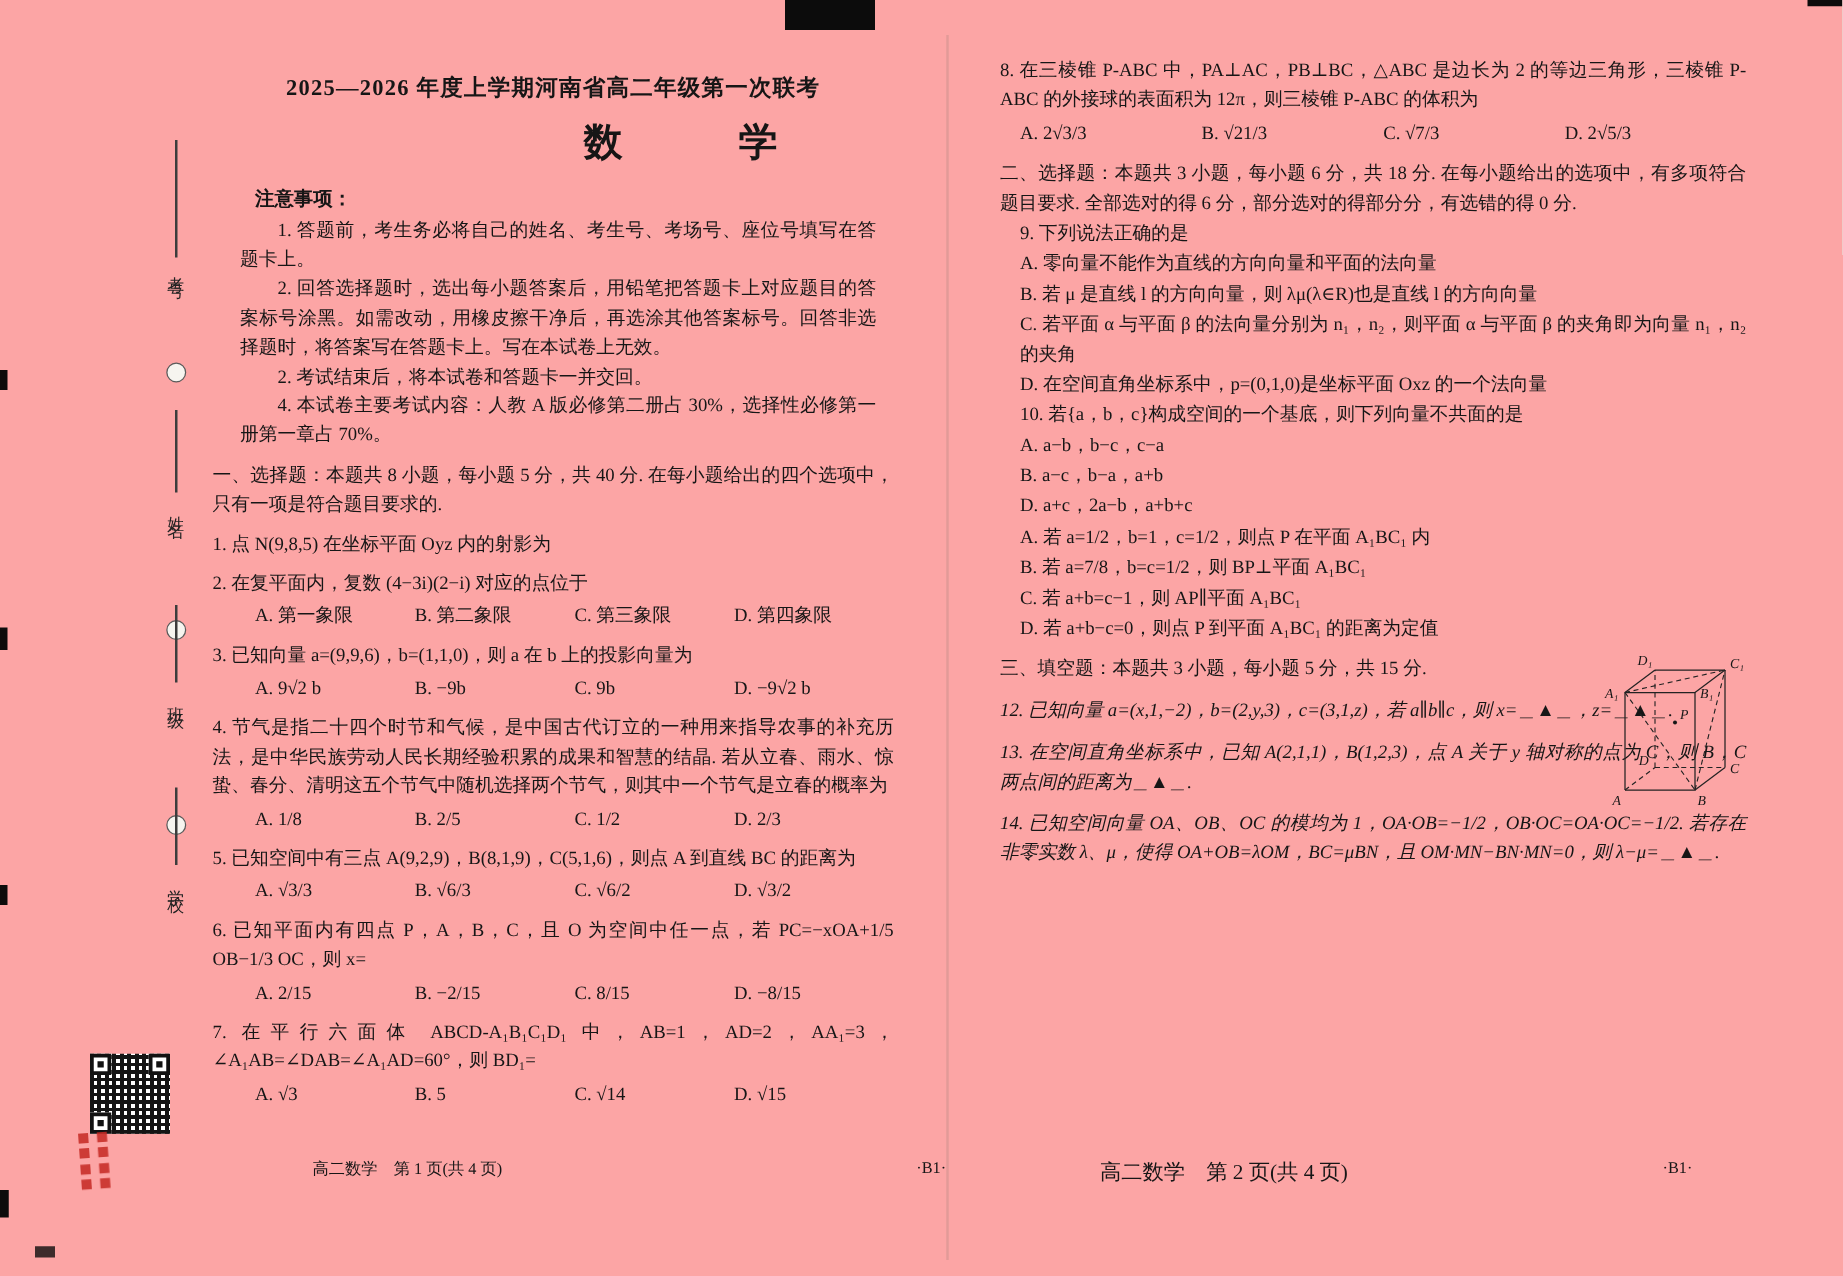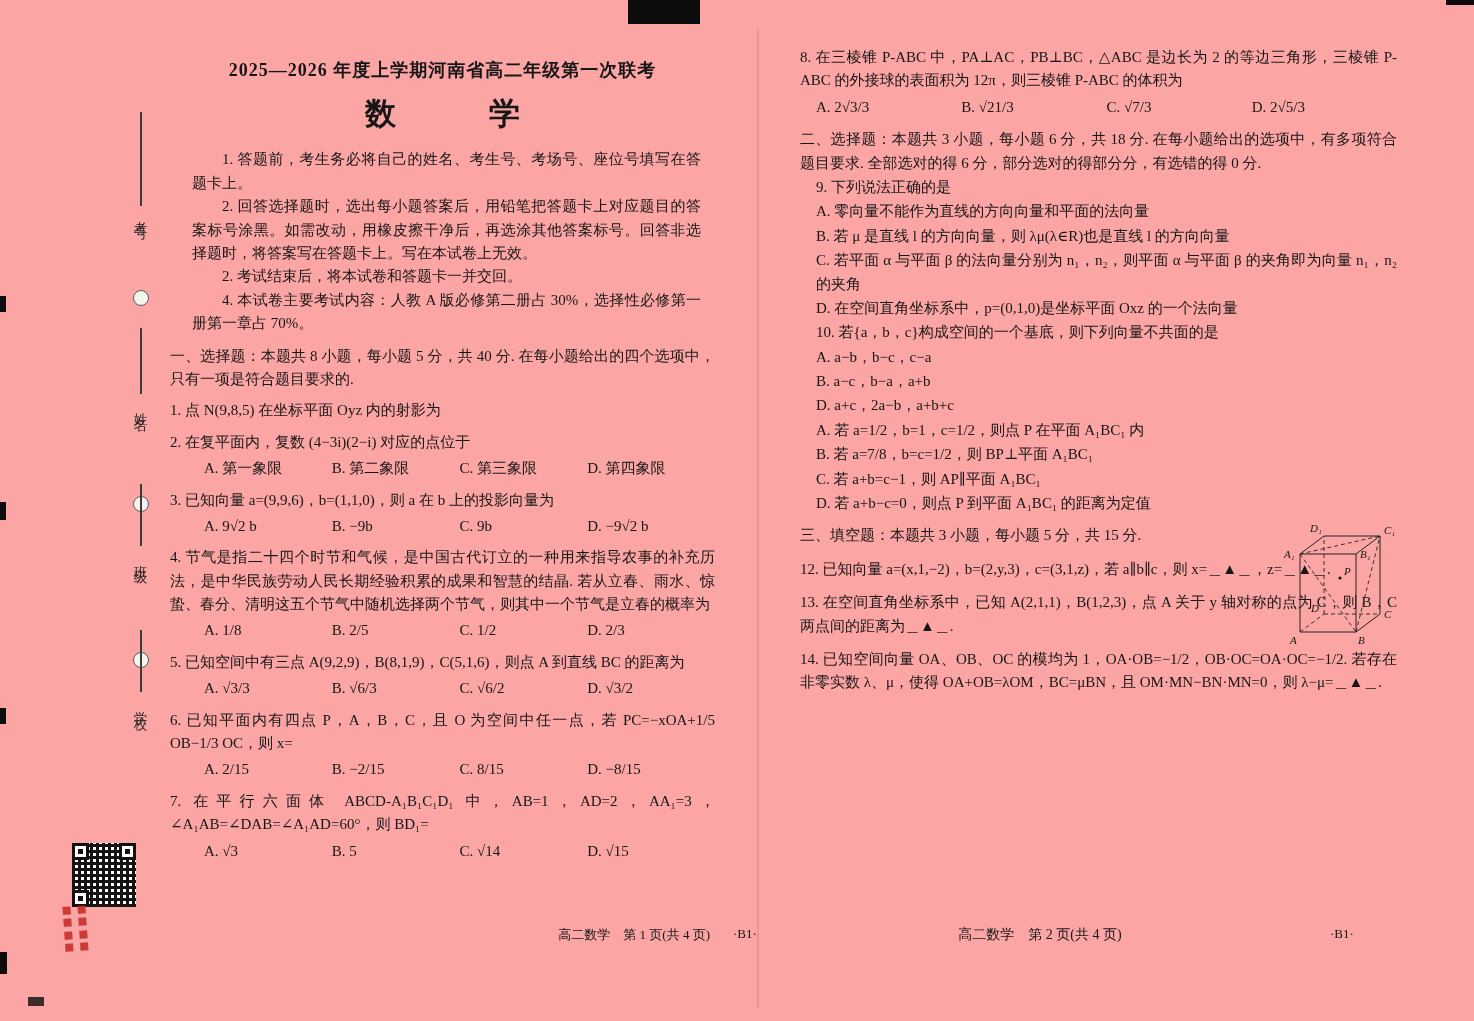--- a/index.html
+++ b/index.html
@@ -8,44 +8,44 @@
     position:relative; width:1474px; height:1021px; margin:0 auto;
     background:#fca5a5; overflow:hidden;
     font-family:"Liberation Serif","DejaVu Serif",serif; color:#161616;
   }
   
   .page{ position:absolute; }
   .left-page{ left:170px; top:54px; width:545px; font-size:15px; line-height:1.56; }
   .right-page{ left:800px; top:46px; width:597px; font-size:15px; line-height:1.56; }
   p{ margin:0; }
   h1.title{ font-size:18px; margin:2px 0 0; text-align:center; letter-spacing:1px; }
-  .subject{ font-size:31px; font-weight:bold; text-align:center;
+  .subject{ font-size:31px; font-weight:bold; text-align:right;
             letter-spacing:3em; padding-left:3em; margin:6px 0 10px; }
   .notice-h{ font-weight:bold; margin:2px 0 1px 34px; font-size:15.5px; }
   .notice{ margin-left:22px; width:509px; }
   .notice p{ text-indent:2em; text-align:justify; }
   .sec{ margin-top:9px; text-align:justify; }
   .stem{ margin-top:8px; text-align:justify; }
   .opts4{ display:flex; padding-left:34px; margin-top:3px; }
   .opts4 span{ flex:1; }
   .right-page .opts4{ padding-left:16px; }
   .optv p{ padding-left:16px; margin-top:1px; text-align:justify; }
   .q11-text{ width:470px; }
-  .fill{ margin-top:0; }
+  .fill{ margin-top:0;font-style:italic; }
   .fill .stem{ margin-top:10px; }
   
   .fig{ position:absolute; left:478px; top:468px; width:124px; height:148px; }
   .fig text{ font-size:11px; font-style:italic; fill:#161616;
              font-family:"Liberation Serif","DejaVu Serif",serif; }
   .fig line, .fig polyline{ stroke:#222; stroke-width:1; fill:none; }
   .fig .hid{ stroke-dasharray:4 3; stroke-width:0.9; }
   
-  .footer-l{ position:absolute; left:250px; top:926px; width:460px; text-align:right; font-size:13px; }
+  .footer-l{ position:absolute; left:250px; top:926px; width:460px; text-align:left; font-size:13px; }
   .code-l{ position:absolute; left:733px; top:926px; font-size:13px; }
-  .footer-r{ position:absolute; left:880px; top:926px; width:320px; text-align:center; font-size:14px; }
+  .footer-r{ position:absolute; left:880px; top:926px; width:320px; font-size:17px; }
   .code-r{ position:absolute; left:1330px; top:926px; font-size:13px; }
   
   .vlab{ position:absolute; left:131px; writing-mode:vertical-rl; text-orientation:upright;
          letter-spacing:6px; font-size:13.5px; color:#222; }
   .vline{ position:absolute; left:140px; width:1.5px; background:#3c3c3c; }
   .seal{ position:absolute; left:133px; width:16px; height:16px;
          border:1.3px solid #5a5a5a; border-radius:50%; background:#f6f4ef; }
   
   .blk{ position:absolute; background:#0c0c0c; }
   .gutter{ position:absolute; left:757px; top:28px; width:2px; height:980px;
@@ -102,20 +102,21 @@
       <i></i>
       <i></i>
       <i></i>
       <i></i>
   </div>
 
   <section class="page left-page">
     <h1 class="title">2025—2026 年度上学期河南省高二年级第一次联考</h1>
     <div class="subject">数学</div>
 
+    <p class="notice-h">注意事项：</p>
     <div class="notice">
       <p>1. 答题前，考生务必将自己的姓名、考生号、考场号、座位号填写在答题卡上。</p>
       <p>2. 回答选择题时，选出每小题答案后，用铅笔把答题卡上对应题目的答案标号涂黑。如需改动，用橡皮擦干净后，再选涂其他答案标号。回答非选择题时，将答案写在答题卡上。写在本试卷上无效。</p>
       <p>2. 考试结束后，将本试卷和答题卡一并交回。</p>
       <p>4. 本试卷主要考试内容：人教 A 版必修第二册占 30%，选择性必修第一册第一章占 70%。</p>
     </div>
 
     <p class="sec">一、选择题：本题共 8 小题，每小题 5 分，共 40 分. 在每小题给出的四个选项中，只有一项是符合题目要求的.</p>
 
     <div class="q">

